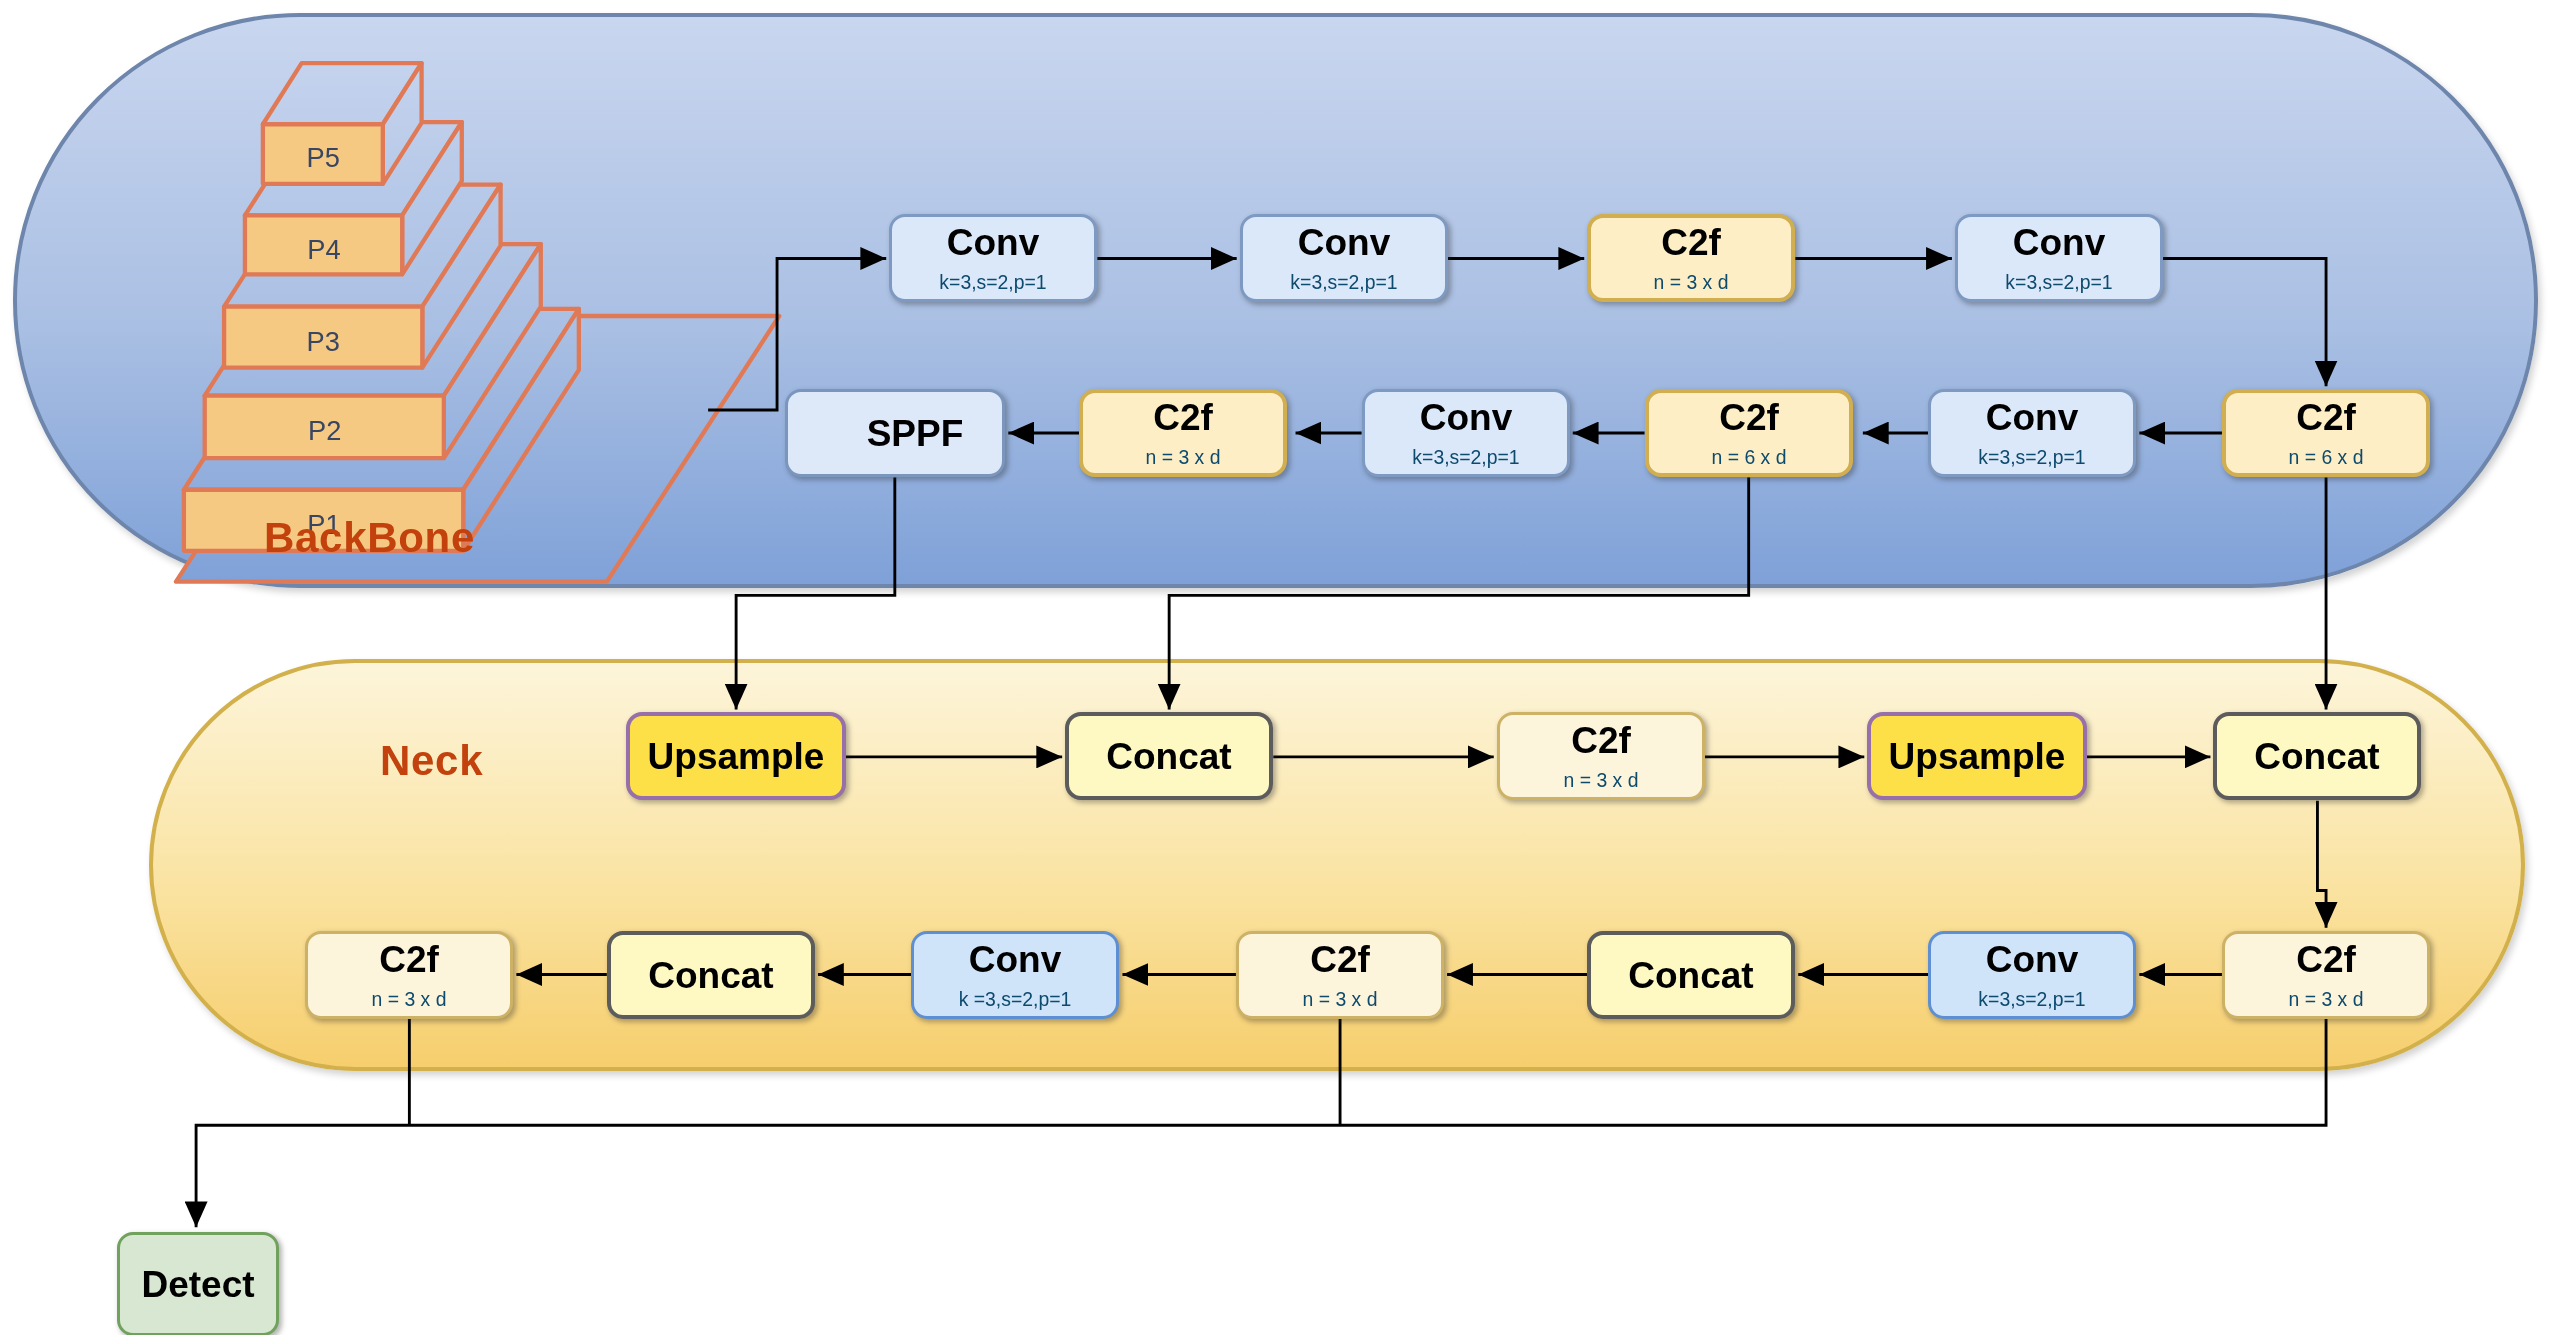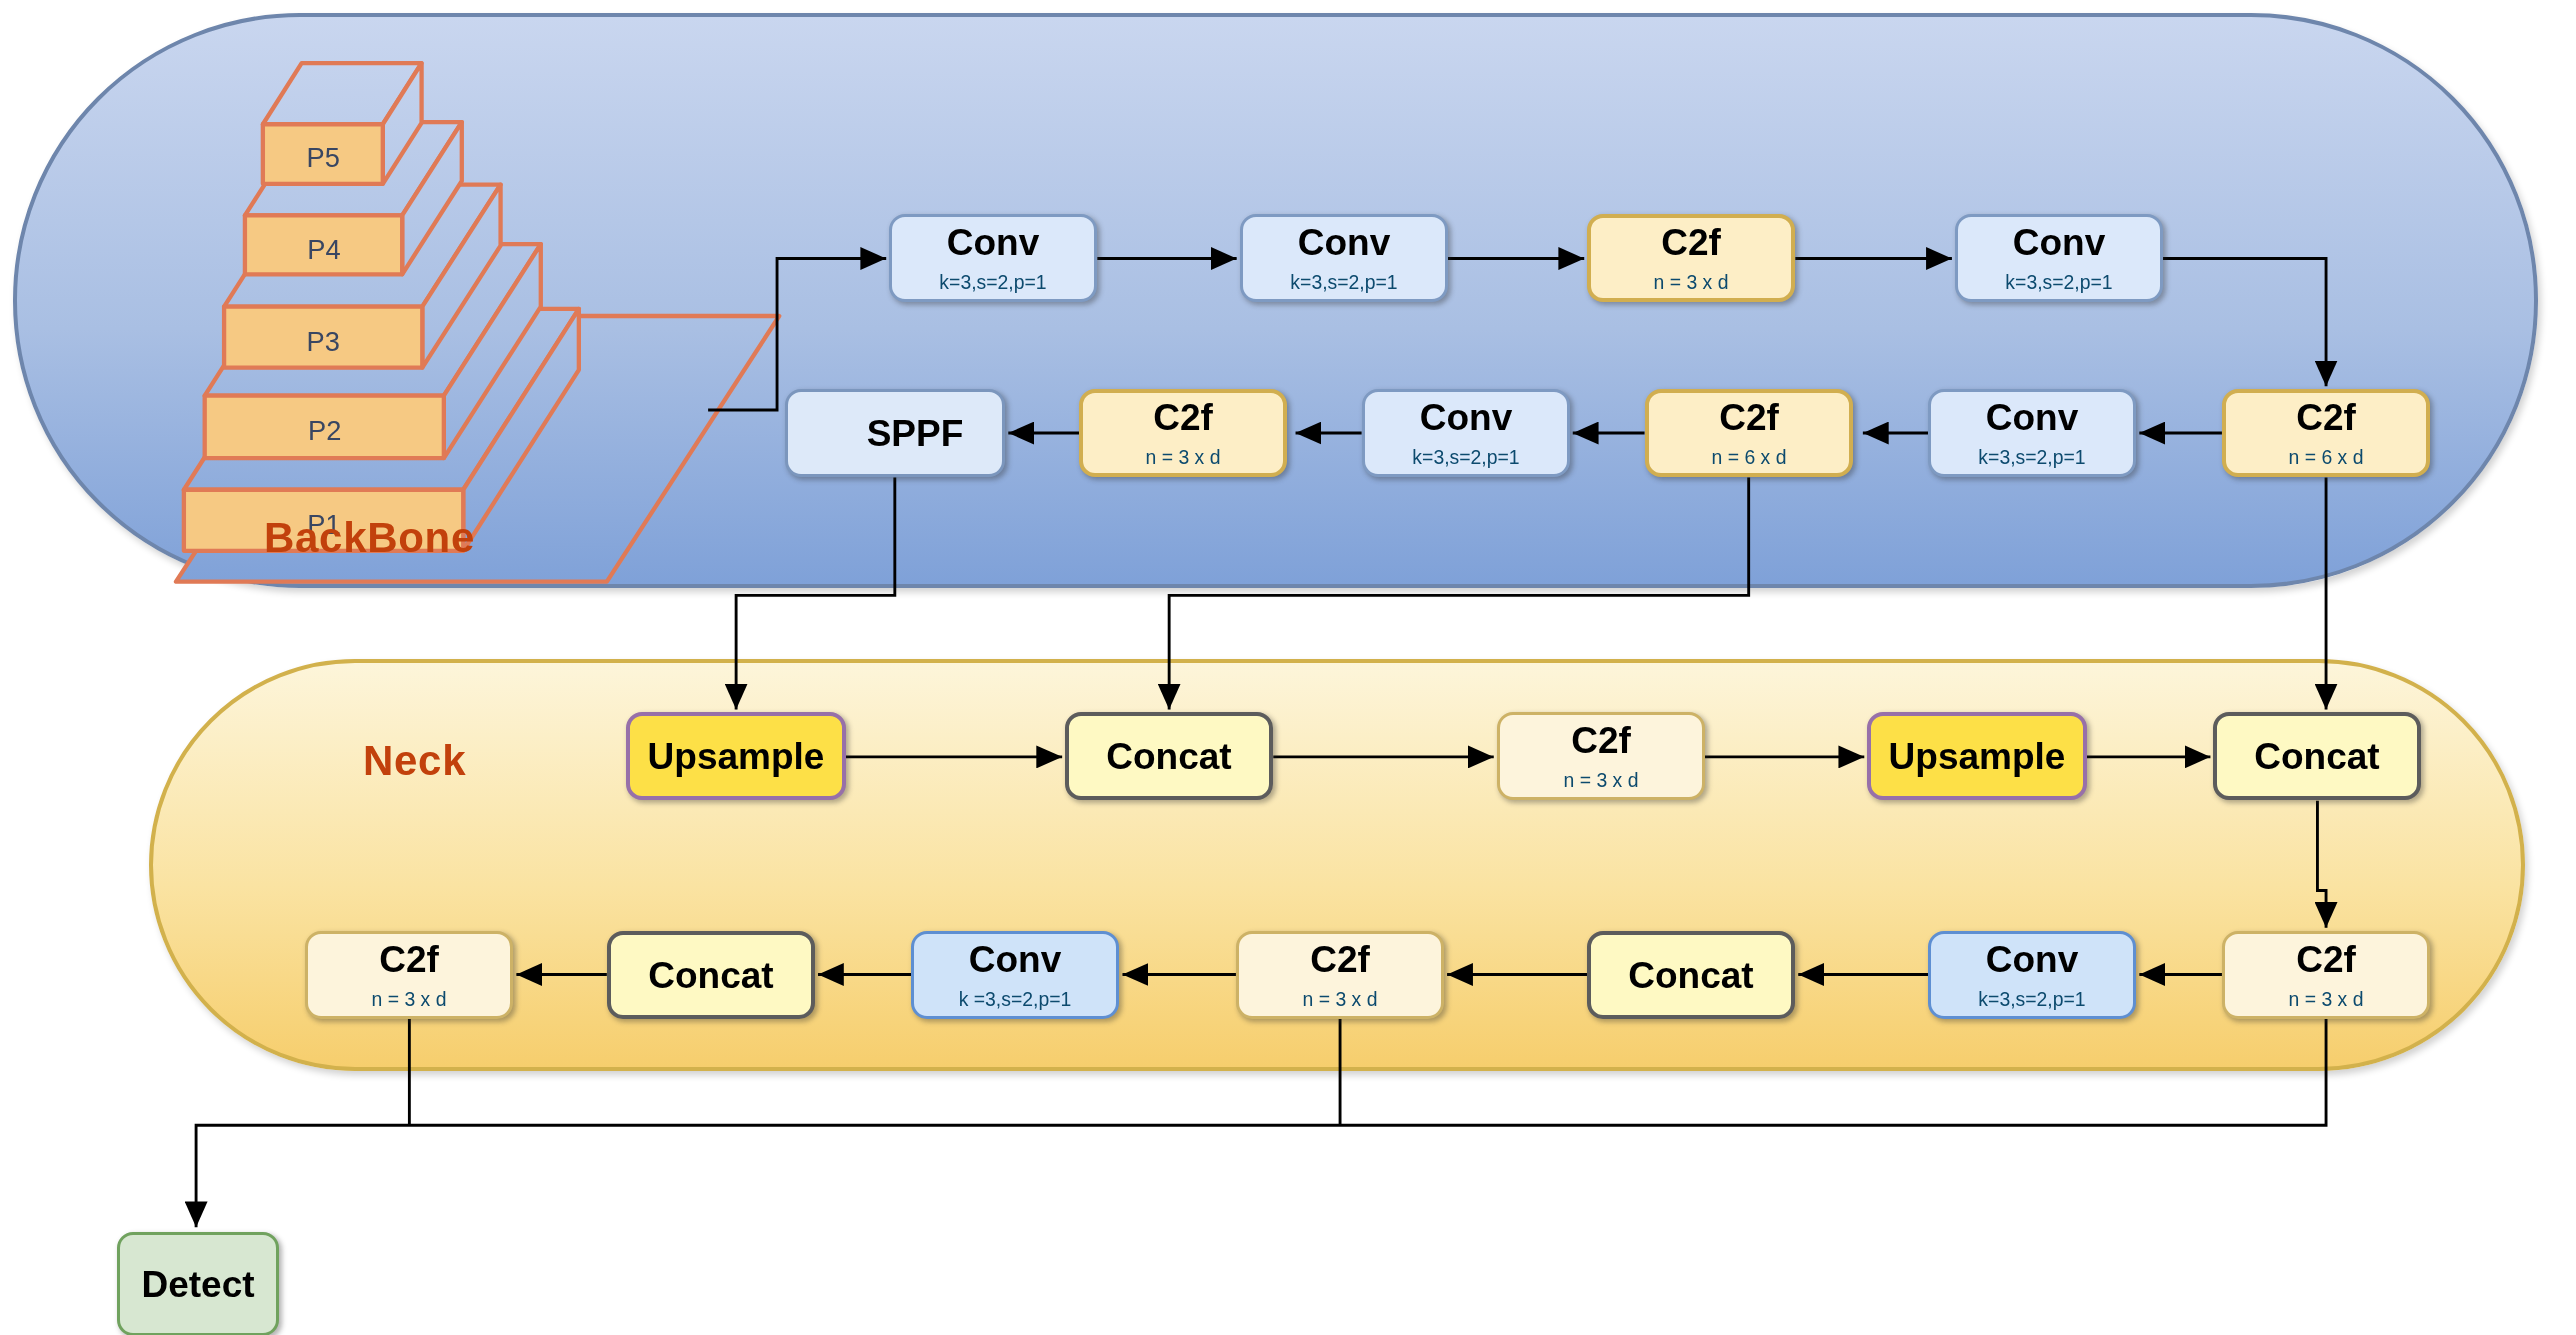--- a/index.html
+++ b/index.html
@@ -7,21 +7,21 @@
           font-family:"Liberation Sans", sans-serif;border-radius:24px;}
   .region{position:absolute;box-sizing:border-box;}
   .backbone{left:13px;top:13px;width:2525px;height:575px;border-radius:287px;
             background:linear-gradient(180deg,#c9d6ef 0%,#a9bfe3 55%,#7fa1d8 100%);
             border:4.3px solid #6e86ac;box-shadow:2.9px 4.3px 7.2px rgba(0,0,0,.18);z-index:0;}
   .neck{left:149px;top:659px;width:2376px;height:412px;border-radius:206px;
         background:linear-gradient(180deg,#fdf5da 0%,#fae3a2 55%,#f6ce6d 100%);
         border:4.3px solid #d2b14c;box-shadow:2.9px 4.3px 7.2px rgba(0,0,0,.18);z-index:0;}
   .region-label{position:absolute;font-weight:700;font-size:42px;color:#c2410c;z-index:3;letter-spacing:0.7px;}
   #backbone-label{left:264px;top:514px;}
-  #neck-label{left:363px;top:737px;}
+  #neck-label{left:380px;top:737px;}
   svg.overlay{position:absolute;left:0;top:0;z-index:1;}
   .node{position:absolute;height:88px;box-sizing:border-box;border-radius:16px;z-index:2;
         display:flex;flex-direction:column;align-items:center;justify-content:center;gap:11.5px;
         box-shadow:2.2px 2.9px 5px rgba(40,40,40,.35);}
   .node .t{font-weight:700;font-size:37px;line-height:1;color:#000;}
   .node .s{font-weight:400;font-size:19.4px;line-height:1;color:#0c4a6e;}
   .conv-bb{background:#dbe8fa;border:3.6px solid #7e9ac2;}
   .conv-nk{background:#cfe3f9;border:3.6px solid #5e8fd2;}
   .c2f-bb{background:#fdeec6;border:4.3px solid #d1ae50;}
   .c2f-nk{background:#fdf4dc;border:3.6px solid #cdb266;}

